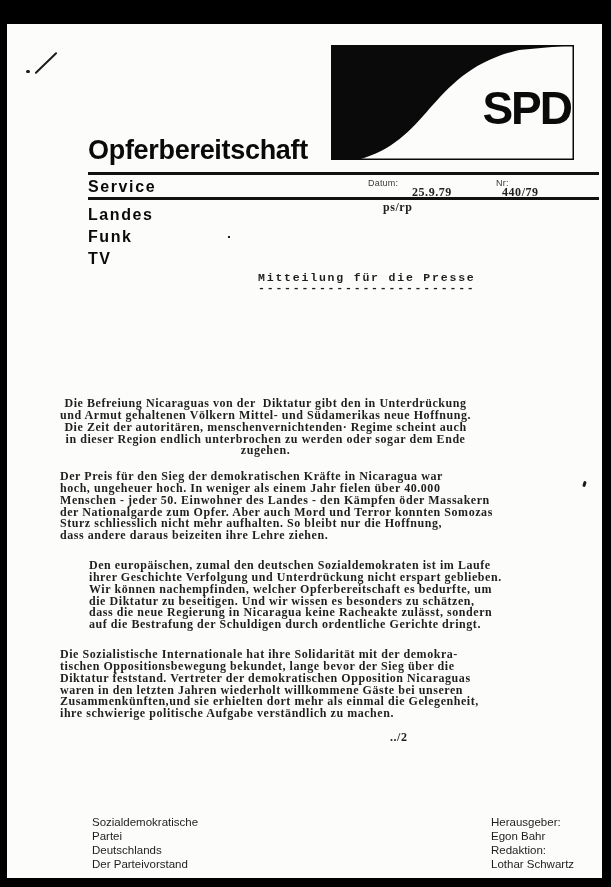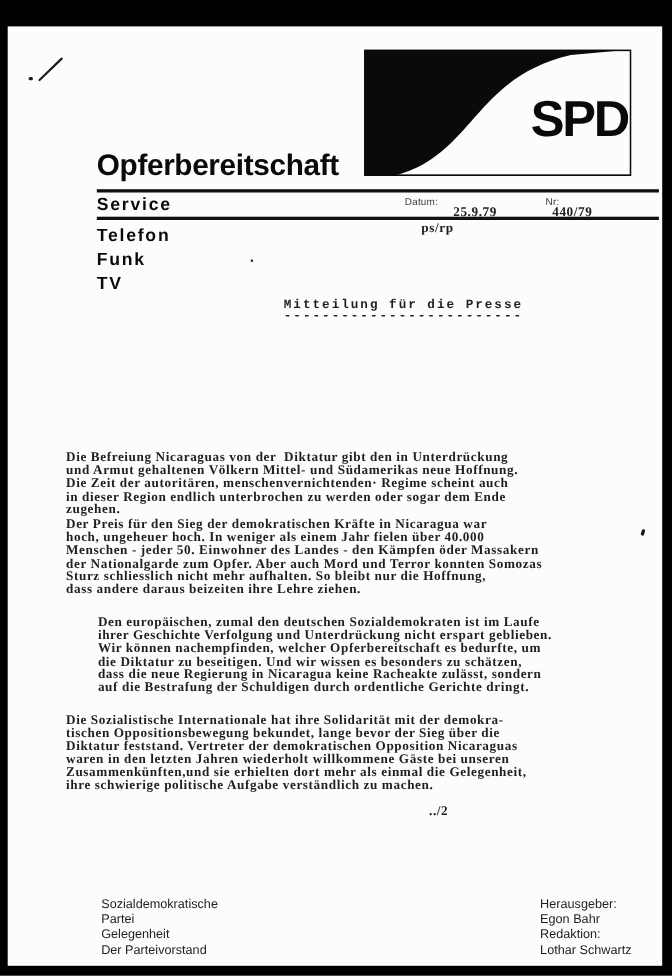--- a/index.html
+++ b/index.html
@@ -66,35 +66,35 @@
     </svg>
     <div class="logo-spd">SPD</div>
   </div>
 
   <div class="abs brand" style="left:81px;top:111px;">Opferbereitschaft</div>
 
   <div class="abs rule" style="left:81px;top:148px;width:511px;"></div>
   <div class="abs rule" style="left:81px;top:173px;width:511px;"></div>
 
   <div class="abs channel" style="left:81px;top:153px;">Service</div>
-  <div class="abs channel" style="left:81px;top:181px;">Telefon</div>
+  <div class="abs channel" style="left:81px;top:181px;">Landes</div>
   <div class="abs channel" style="left:81px;top:203px;">Funk</div>
   <div class="abs channel" style="left:81px;top:225px;">TV</div>
 
   <div class="abs small-label" style="left:361px;top:154px;">Datum:</div>
   <div class="abs mono" style="left:405px;top:163px;">25.9.79</div>
   <div class="abs small-label" style="left:489px;top:154px;">Nr:</div>
   <div class="abs mono" style="left:495px;top:163px;">440/79</div>
   <div class="abs mono" style="left:376px;top:178px;">ps/rp</div>
 
   <div class="abs title-mono" style="left:251px;top:248px;">Mitteilung für die Presse</div>
   <div class="abs title-mono" style="left:251px;top:258px;">-------------------------</div>
 
 
-  <div class="abs mono" style="left:53px;top:386px;">Die Befreiung Nicaraguas von der  Diktatur gibt den in Unterdrückung
+  <div class="abs mono" style="left:53px;top:374px;text-align:center;">Die Befreiung Nicaraguas von der  Diktatur gibt den in Unterdrückung
 und Armut gehaltenen Völkern Mittel- und Südamerikas neue Hoffnung.
 Die Zeit der autoritären, menschenvernichtenden· Regime scheint auch
 in dieser Region endlich unterbrochen zu werden oder sogar dem Ende
 zugehen.</div>
   <div class="abs mono" style="left:53px;top:447px;">Der Preis für den Sieg der demokratischen Kräfte in Nicaragua war
 hoch, ungeheuer hoch. In weniger als einem Jahr fielen über 40.000
 Menschen - jeder 50. Einwohner des Landes - den Kämpfen öder Massakern
 der Nationalgarde zum Opfer. Aber auch Mord und Terror konnten Somozas
 Sturz schliesslich nicht mehr aufhalten. So bleibt nur die Hoffnung,
 dass andere daraus beizeiten ihre Lehre ziehen.</div>
@@ -108,20 +108,20 @@
 tischen Oppositionsbewegung bekundet, lange bevor der Sieg über die
 Diktatur feststand. Vertreter der demokratischen Opposition Nicaraguas
 waren in den letzten Jahren wiederholt willkommene Gäste bei unseren
 Zusammenkünften,und sie erhielten dort mehr als einmal die Gelegenheit,
 ihre schwierige politische Aufgabe verständlich zu machen.</div>
 
   <div class="abs mono" style="left:383px;top:708px;">../2</div>
 
   <div class="abs footer-col" style="left:85px;top:791px;">Sozialdemokratische
 Partei
-Gelegenheit
+Deutschlands
 Der Parteivorstand</div>
   <div class="abs footer-col" style="left:484px;top:791px;">Herausgeber:
 Egon Bahr
 Redaktion:
 Lothar Schwartz</div>
 
 </div>
 
 </body></html>

